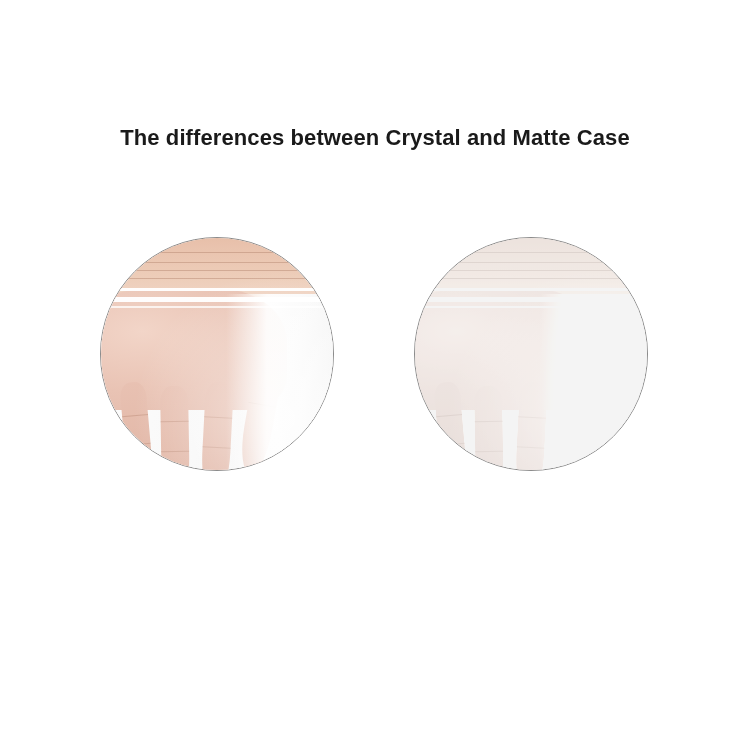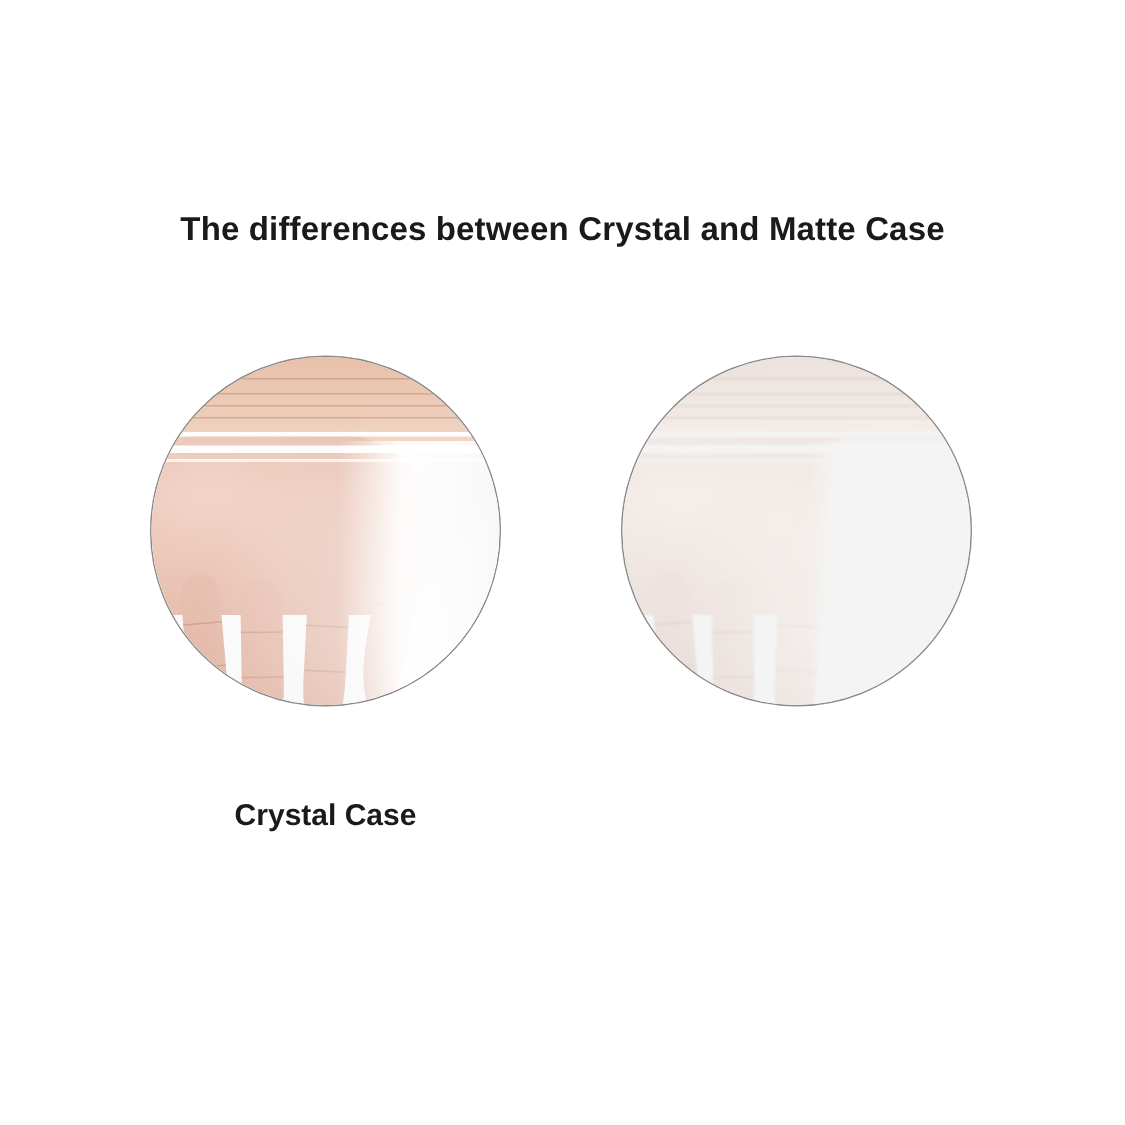--- a/index.html
+++ b/index.html
@@ -19,21 +19,21 @@
   #page {
     position: relative;
     width: 750px;
     height: 750px;
     background: #ffffff;
   }
 
   
   .title {
     position: absolute;
-    top: 140px;
+    top: 125px;
     left: 0;
     width: 750px;
     text-align: center;
     font-size: 22px;
     font-weight: bold;
     color: #1a1a1a;
     letter-spacing: 0.1px;
     white-space: nowrap;
   }
 
@@ -230,21 +230,20 @@
         <div class="highlight h1"></div>
         <div class="highlight h2"></div>
         <div class="highlight h3"></div>
 
         <div class="gloss"></div>
       </div>
 
     </div>
   </div>
 
-  <div class="caption caption-left">Crystal Case</div>
 
   <div class="panel panel-right">
     <div class="circle variant-matte">
       <div class="scene">
 
         <div class="wrist">
           <div class="wrist-line l1"></div>
           <div class="wrist-line l2"></div>
           <div class="wrist-line l3"></div>
           <div class="wrist-line l4"></div>

